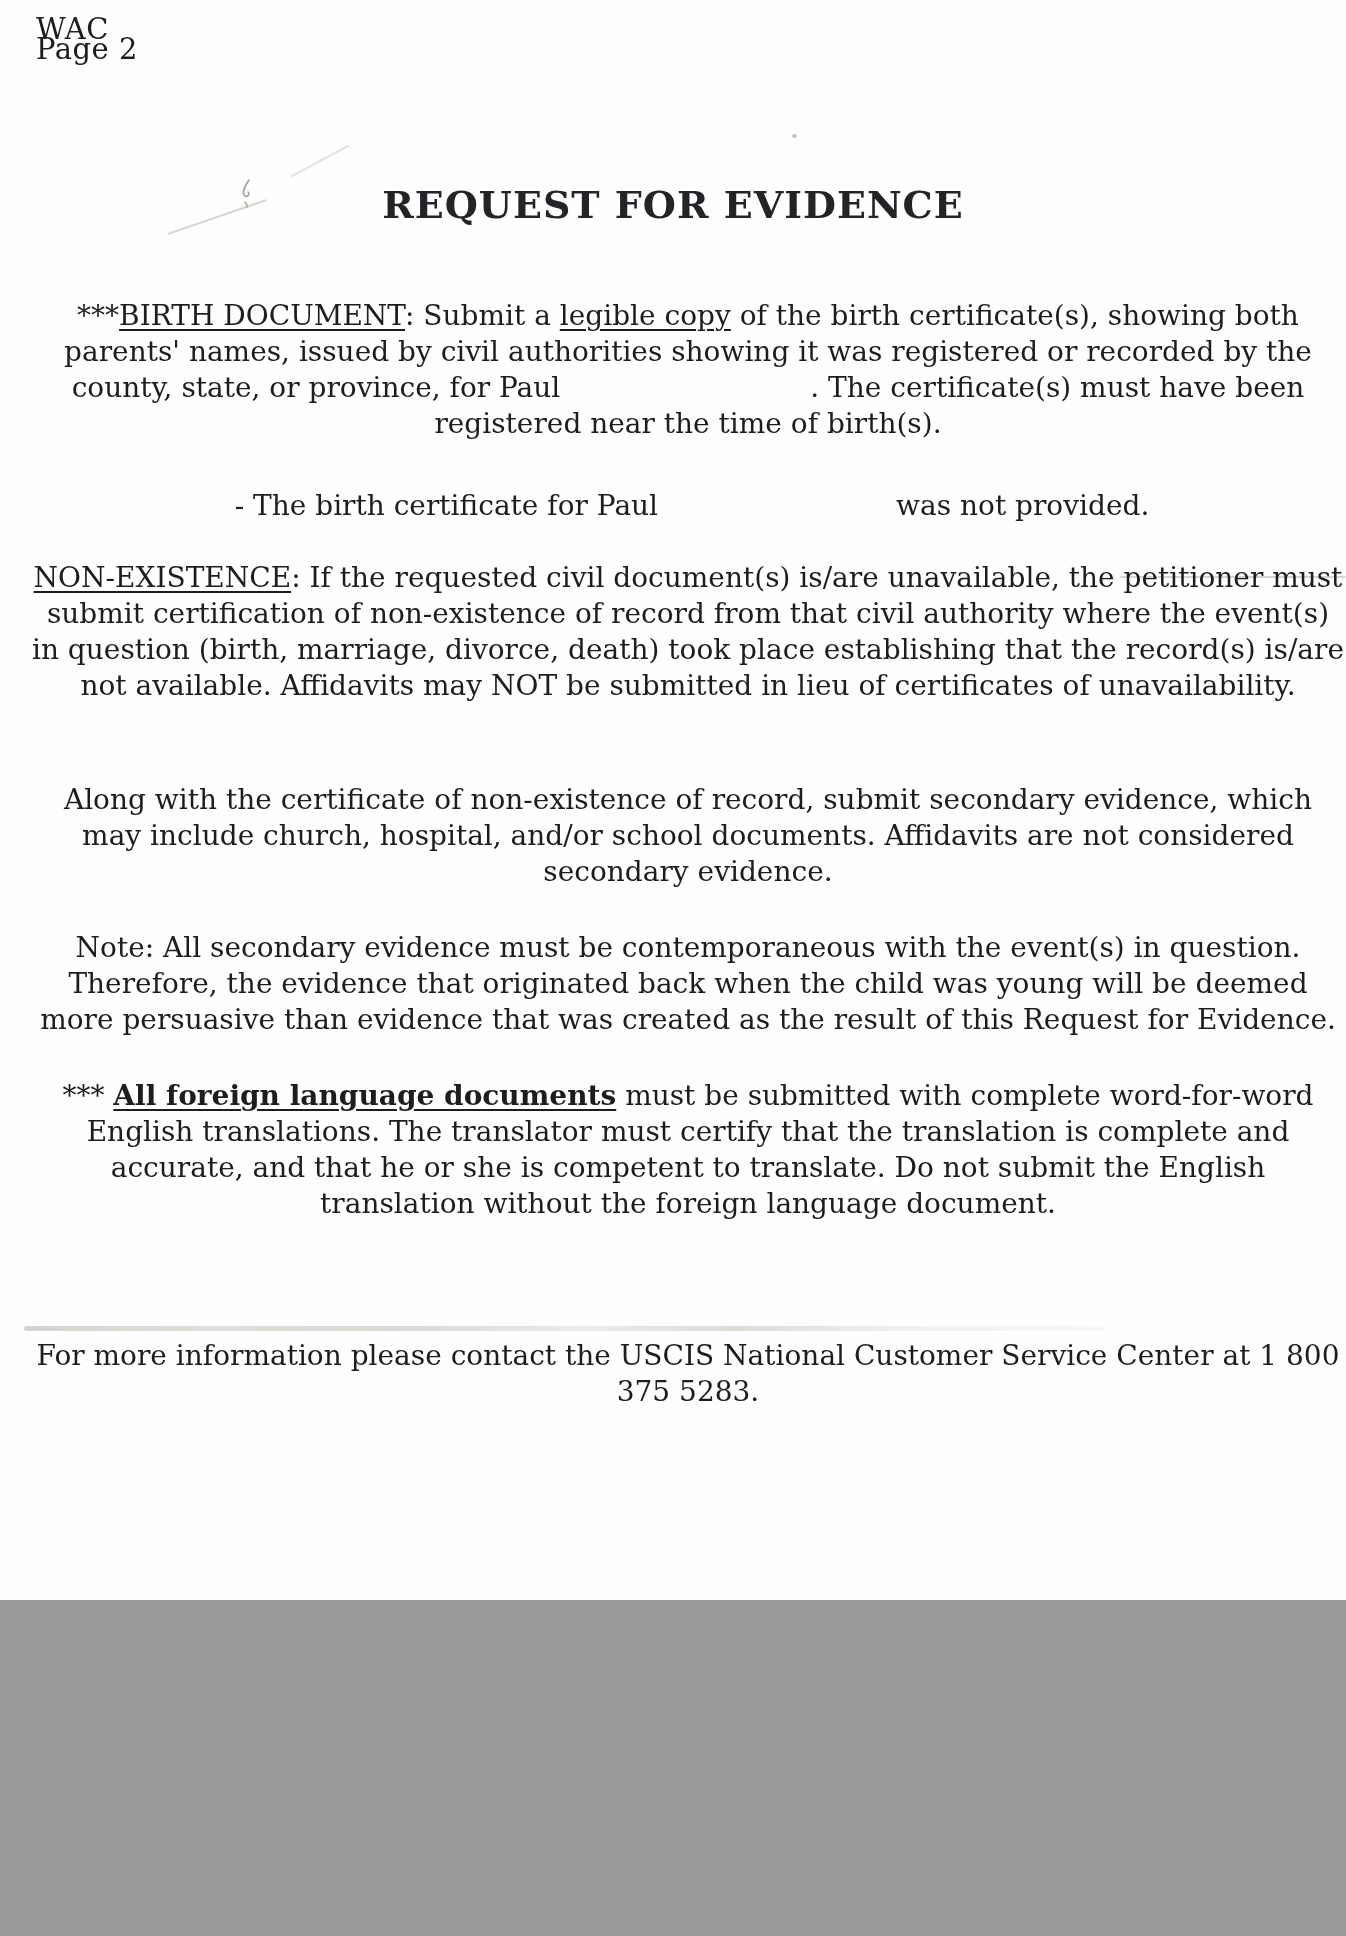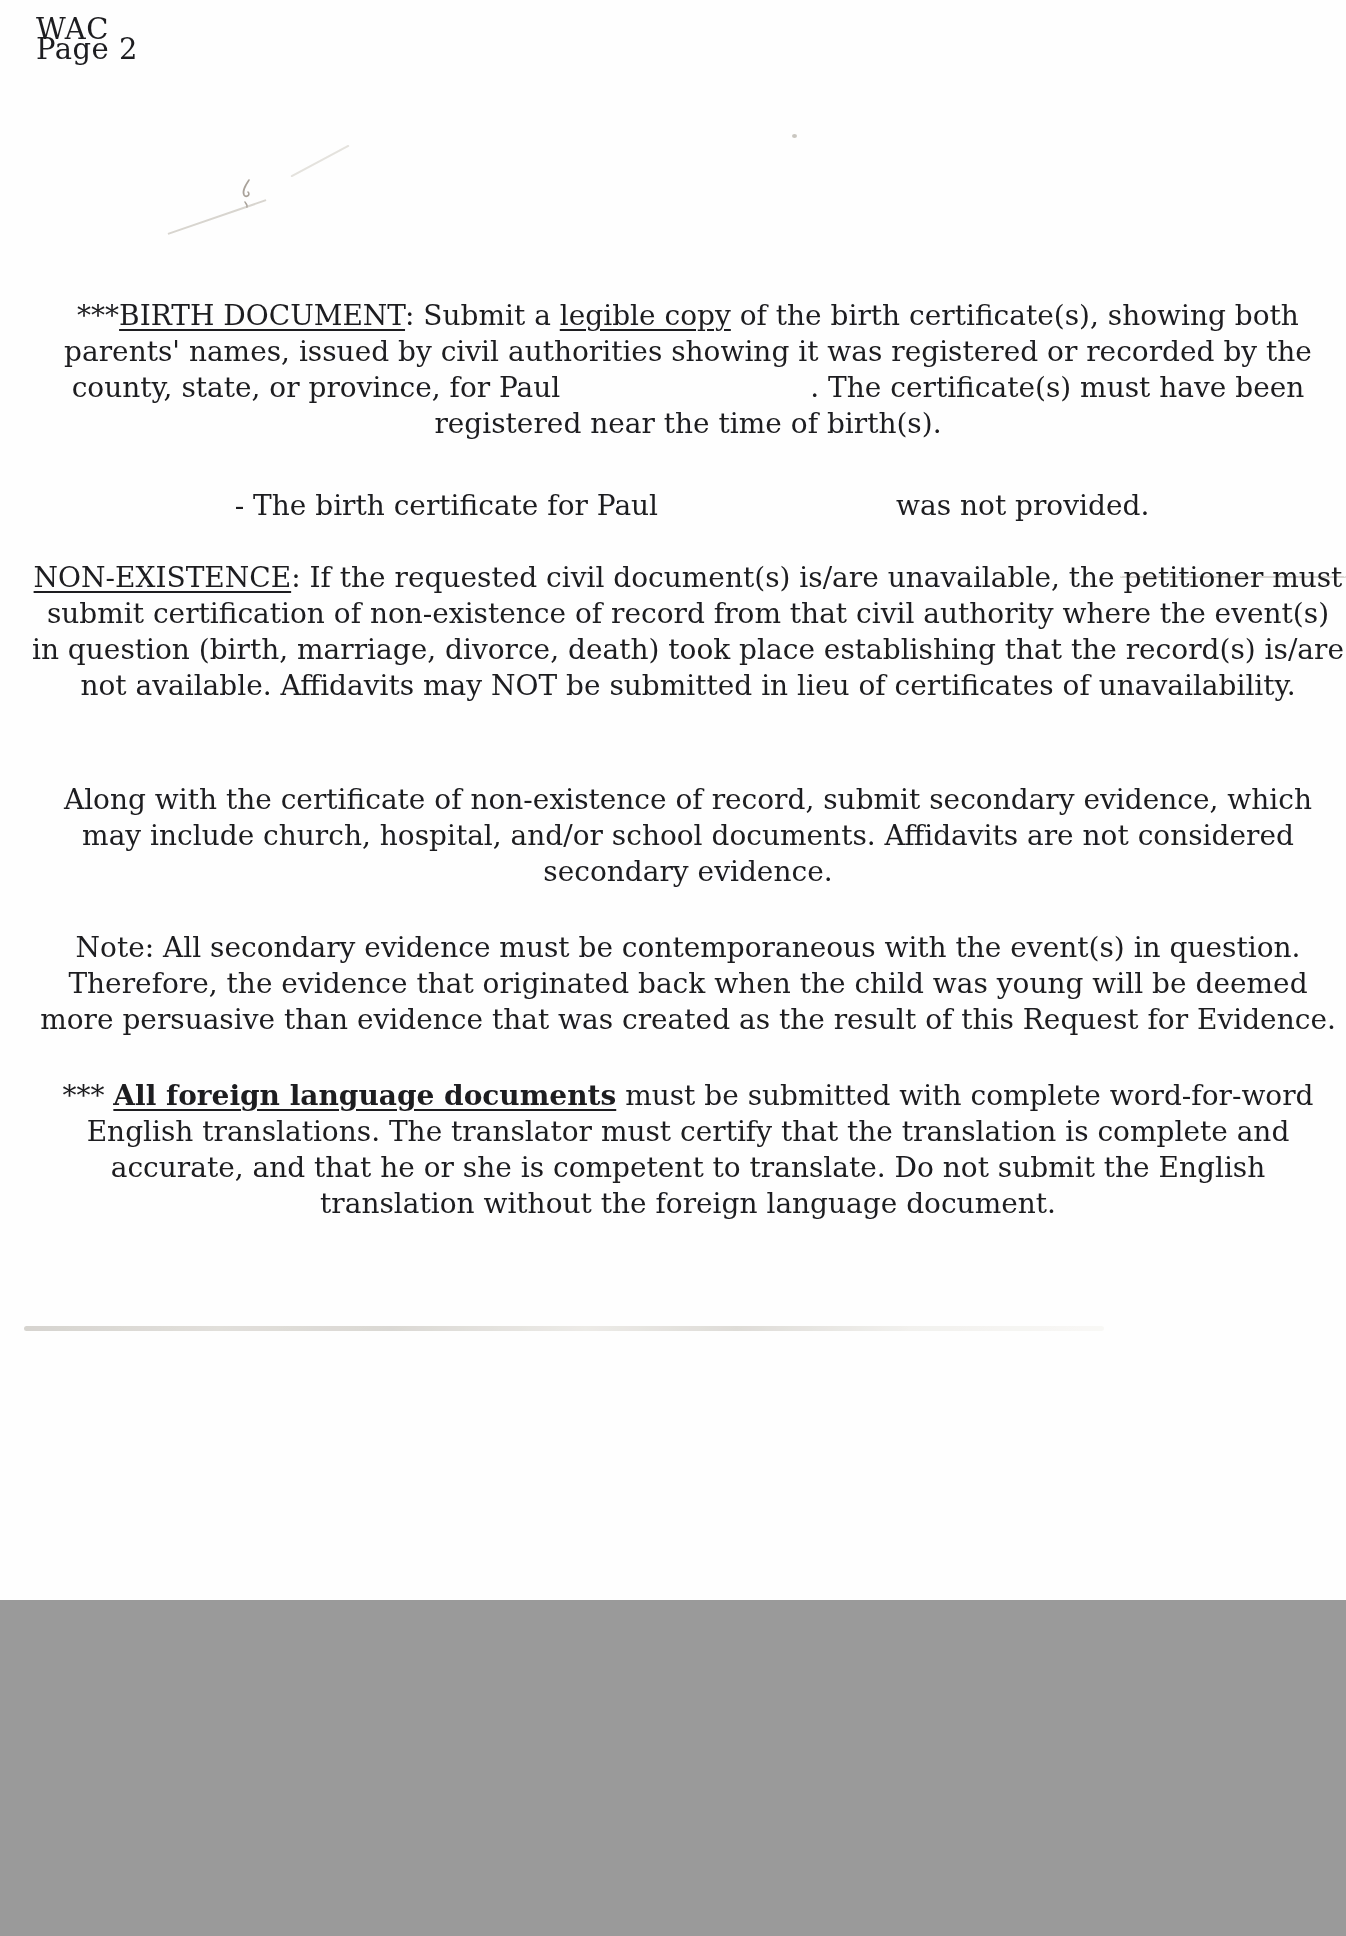--- a/index.html
+++ b/index.html
@@ -74,20 +74,21 @@
   <div class="hdr wac">WAC</div>
   <div class="hdr pg">Page 2</div>
 
   <div class="smudge sm-a"></div>
   <div class="smudge sm-b"></div>
   <div class="smudge sm-dot"></div>
   <svg class="squiggle" width="26" height="34" viewBox="0 0 26 34">
     <path d="M16 2 C 12 8, 9 13, 11 17 C 13 20, 18 17, 15 14 M12 24 c 1 2, 3 3, 2 5" stroke="#a9a29a" stroke-width="1.6" fill="none" stroke-linecap="round"></path>
   </svg>
 
+  <div class="title">REQUEST FOR EVIDENCE</div>
 
   <div class="para p1">
     <span>***</span><span class="u">BIRTH DOCUMENT</span><span>: Submit a </span><span class="u">legible copy</span><span> of the birth certificate(s), showing both parents' names, issued by civil authorities showing it was registered or recorded by the county, state, or province, for Paul</span><span class="gap gap-name1"></span><span>. The certificate(s) must have been registered near the time of birth(s).</span>
   </div>
 
   <div class="para p2">
     <span>- The birth certificate for Paul</span><span class="gap gap-name2"></span><span>was not provided.</span>
   </div>
 
   <div class="smudge sm-dash"></div>
@@ -99,17 +100,18 @@
   <div class="para p4">Along with the certificate of non-existence of record, submit secondary evidence, which may include church, hospital, and/or school documents.  Affidavits are not considered secondary evidence.</div>
 
   <div class="para p5">Note: All secondary evidence must be contemporaneous with the event(s) in question. Therefore, the evidence that originated back when the child was young will be deemed more persuasive than evidence that was created as the result of this Request for Evidence.</div>
 
   <div class="para p6">
     <span>*** </span><span class="u b">All foreign language documents</span><span> must be submitted with complete word-for-word English translations. The translator must certify that the translation is complete and accurate, and that he or she is competent to translate.  Do not submit the English translation without the foreign language document.</span>
   </div>
 
   <div class="smudge sm-line7"></div>
 
+  <div class="para p7">For more information please contact the USCIS National Customer Service Center at 1 800 375 5283.</div>
 
   <div class="footer">ATTACHMENT TO I-797</div>
   <div class="smudge sm-foot"></div>
 
 </div>
 
 </body></html>

